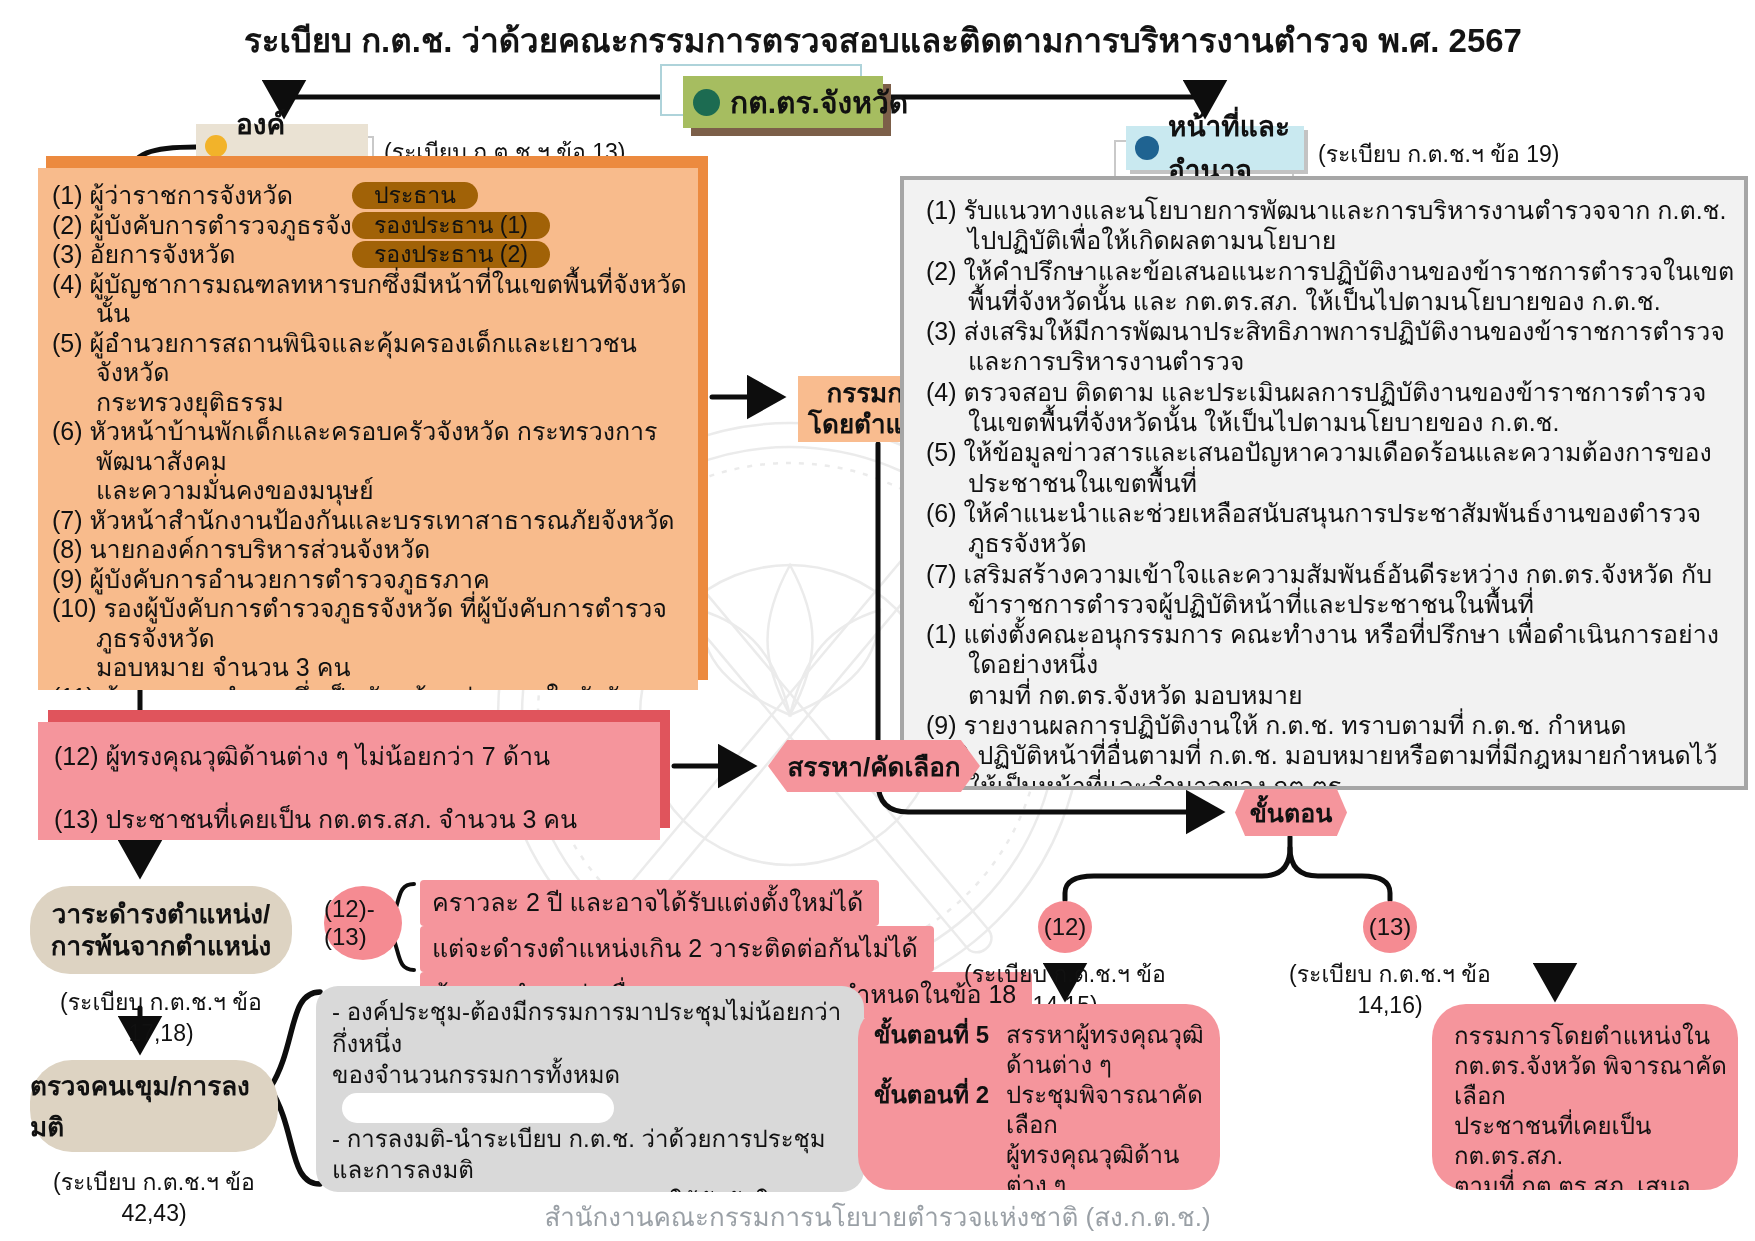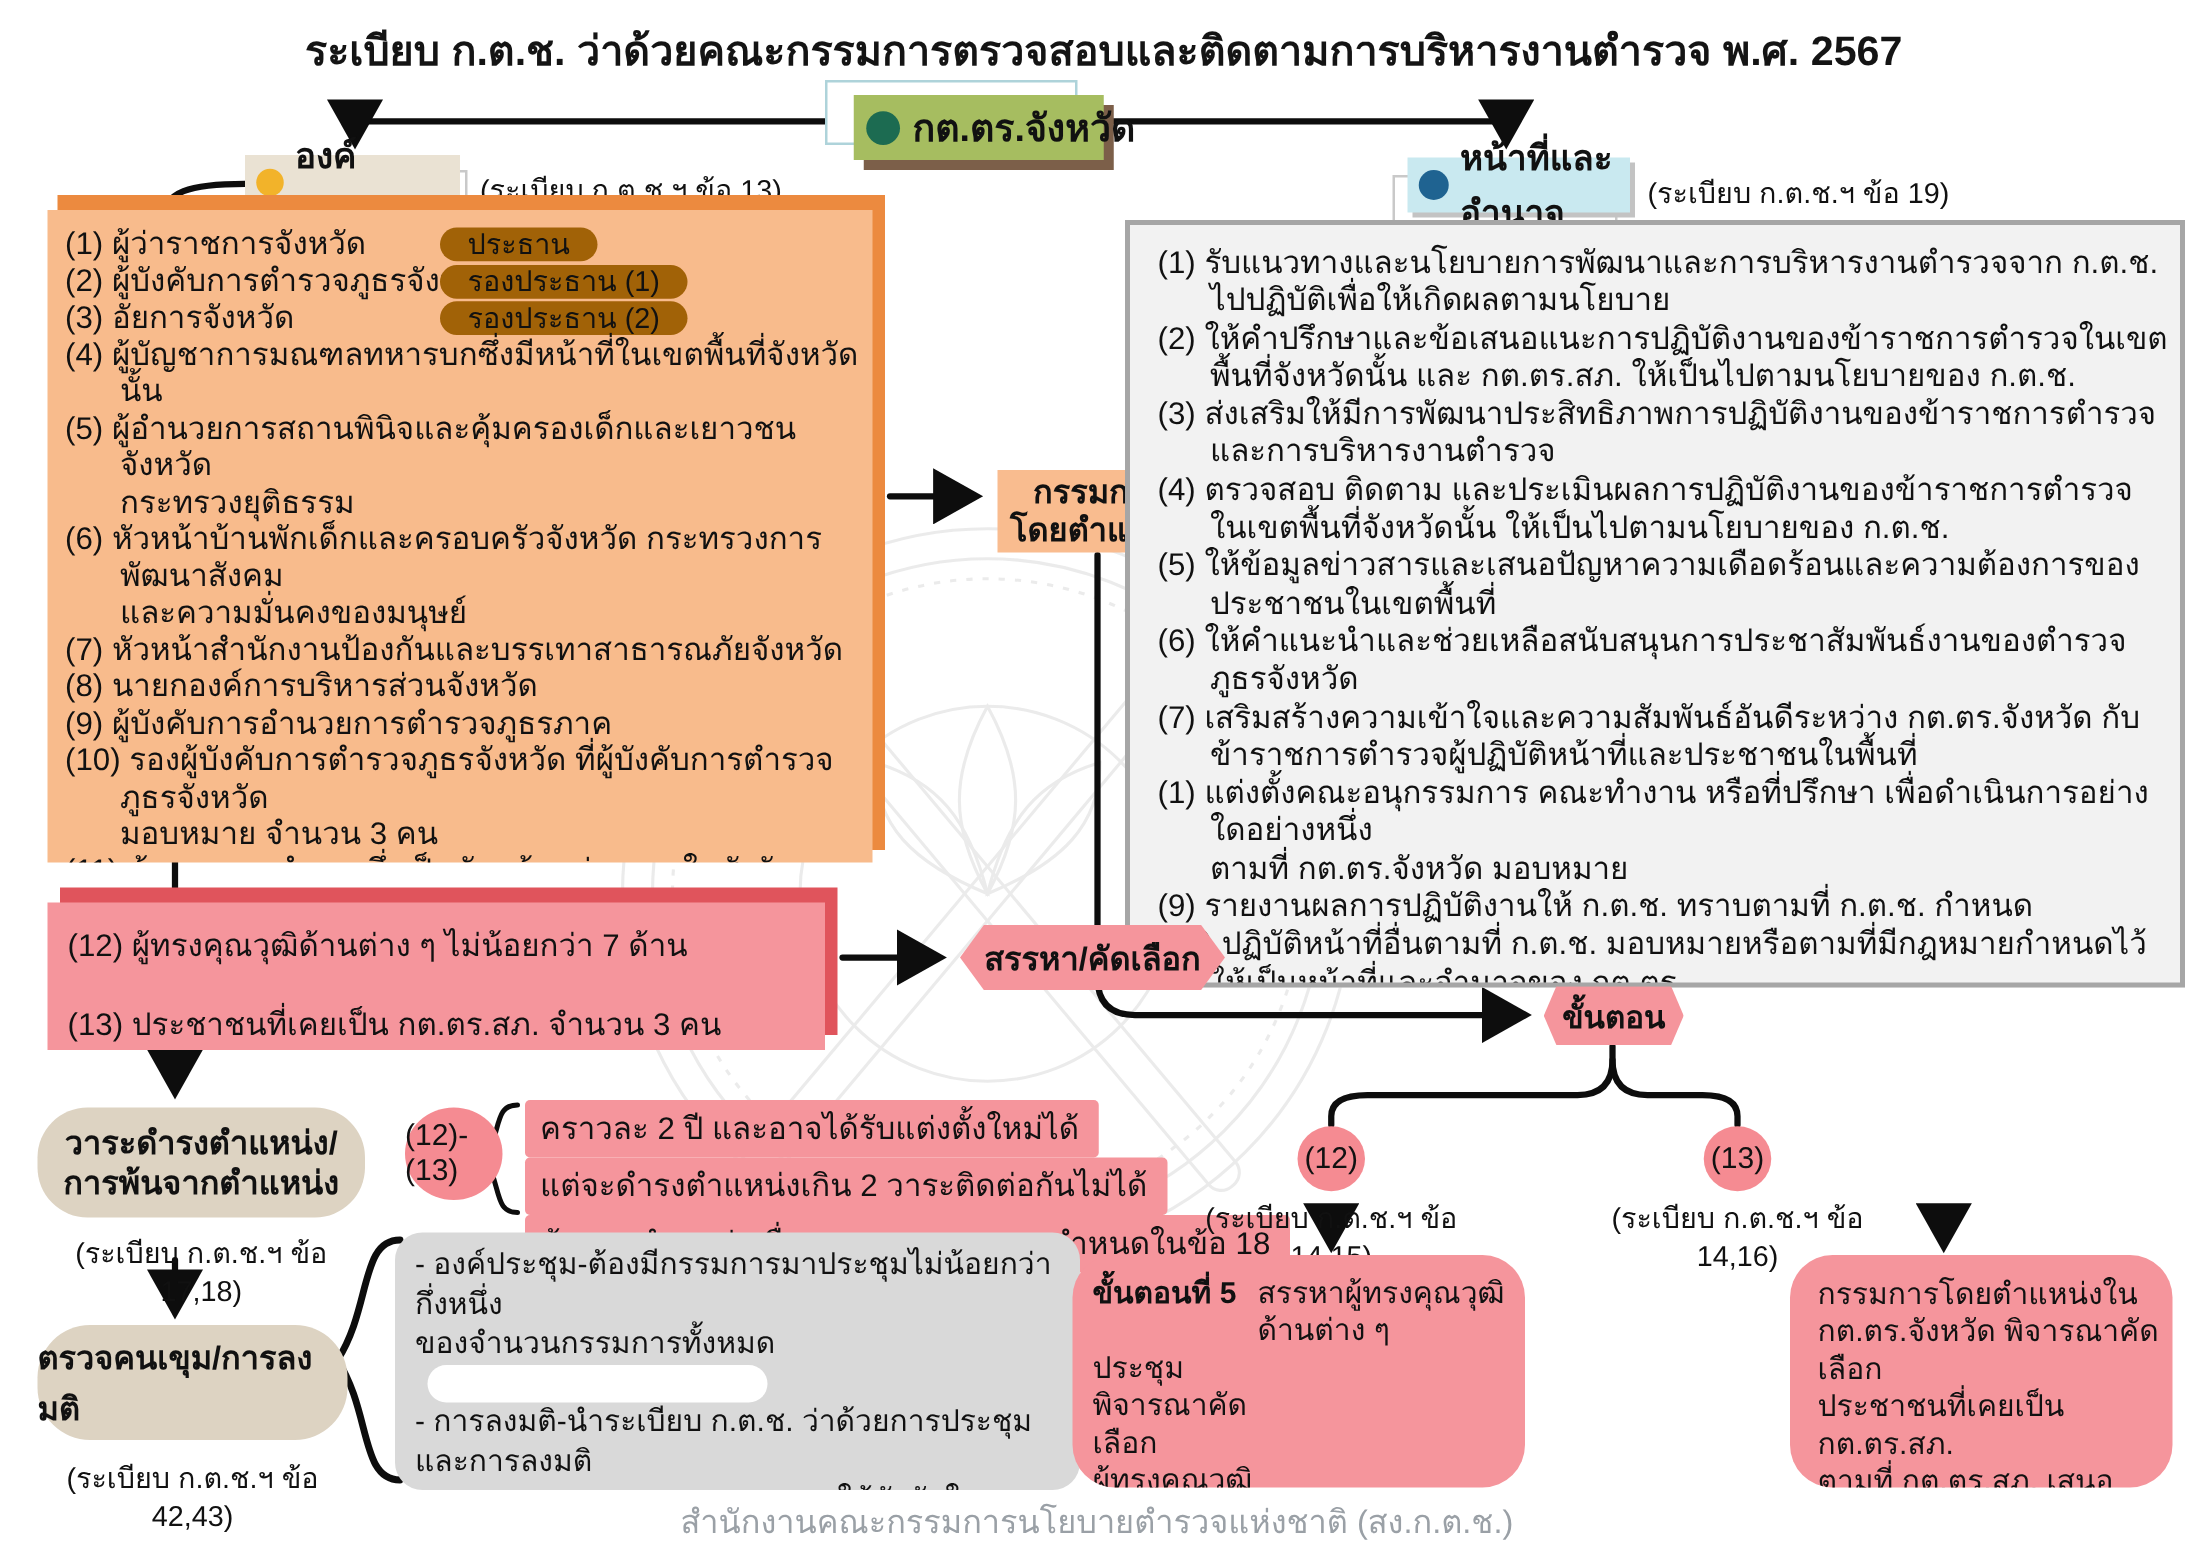--- a/index.html
+++ b/index.html
@@ -240,20 +240,21 @@
   <div id="c13" class="abs scircle z10">(13)</div>
   <div id="ref1415" class="abs z10">(ระเบียบ ก.ต.ช.ฯ ข้อ 14,15)</div>
   <div id="ref1416" class="abs z10">(ระเบียบ ก.ต.ช.ฯ ข้อ 14,16)</div>
 
   <div id="steps-box" class="abs z10">
     <div class="step">
         <b>ขั้นตอนที่ 5</b>
         <span class="txt">สรรหาผู้ทรงคุณวุฒิด้านต่าง ๆ</span>
       </div>
     <div class="step">
+        <b>ขั้นตอนที่ 2</b>
         <span class="txt">ประชุมพิจารณาคัดเลือก
 ผู้ทรงคุณวุฒิด้านต่าง ๆ</span>
       </div>
 
   </div>
   <div id="footer" class="abs z10">สำนักงานคณะกรรมการนโยบายตำรวจแห่งชาติ (สง.ก.ต.ช.)</div>
 
   <div id="r13-box" class="abs z10">กรรมการโดยตำแหน่งใน
 กต.ตร.จังหวัด พิจารณาคัดเลือก
 ประชาชนที่เคยเป็น กต.ตร.สภ.

